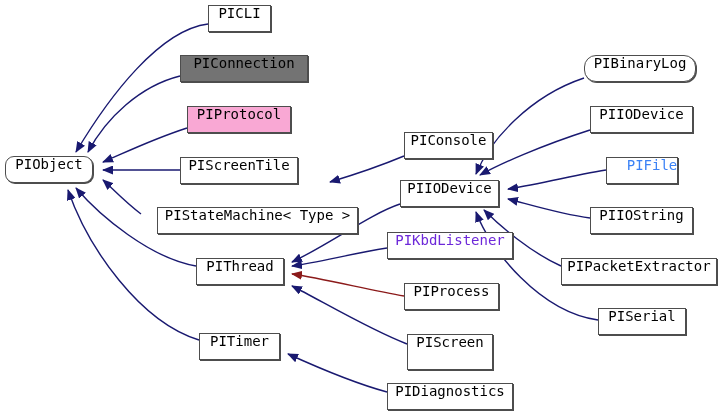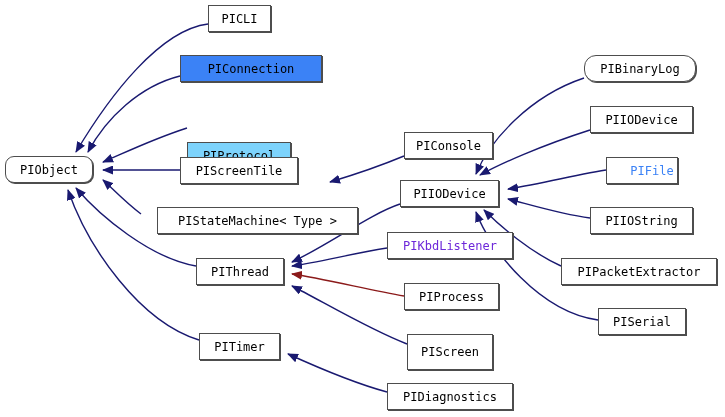--- a/index.html
+++ b/index.html
@@ -24,24 +24,24 @@
     height: 417px;
     pointer-events: none;
   }
   .node {
     position: absolute;
     box-sizing: border-box;
     background: #ffffff;
     border: 1px solid #4d4d4d;
     box-shadow: 1px 1px 0 0 #4d4d4d;
     display: flex;
-    align-items: center;
+    align-items: flex-start;
     justify-content: center;
     color: #000000;
-    font-size: 12px;
+    font-size: 14px;
     line-height: 1;
     white-space: nowrap;
     letter-spacing: 0px;
     z-index: 2;
   }
   .node-label {
     display: block;
     padding: 0 2px;
   }
 </style>
@@ -82,24 +82,24 @@
       </g>
   </svg>
 
   <div id="node-group">
       <div class="node" style="left: 5px; top: 156px; width: 88px; height: 27px; border-color: rgb(77, 77, 77); background: rgb(255, 255, 255); color: rgb(0, 0, 0); border-radius: 9px;">
         <span class="node-label">PIObject</span>
       </div>
       <div class="node" style="left: 208px; top: 5px; width: 63px; height: 27px; border-color: rgb(77, 77, 77); background: rgb(255, 255, 255); color: rgb(0, 0, 0);">
         <span class="node-label">PICLI</span>
       </div>
-      <div class="node" style="left: 180px; top: 55px; width: 142px; height: 27px; border-color: rgb(77, 77, 77); background: #3b82f6; color: rgb(0, 0, 0);">
+      <div class="node" style="left: 180px; top: 55px; width: 128px; height: 27px; border-color: rgb(77, 77, 77); background: #737373; color: rgb(0, 0, 0);">
         <span class="node-label">PIConnection</span>
       </div>
-      <div class="node" style="left: 187px; top: 106px; width: 104px; height: 27px; border-color: rgb(77, 77, 77); background: #7dd3fc; color: rgb(0, 0, 0); margin-top: 36px;">
+      <div class="node" style="left: 187px; top: 106px; width: 104px; height: 27px; border-color: rgb(77, 77, 77); background: #f9a8d4; color: rgb(0, 0, 0);">
         <span class="node-label">PIProtocol</span>
       </div>
       <div class="node" style="left: 180px; top: 157px; width: 118px; height: 27px; border-color: rgb(77, 77, 77); background: rgb(255, 255, 255); color: rgb(0, 0, 0);">
         <span class="node-label">PIScreenTile</span>
       </div>
       <div class="node" style="left: 141px; top: 207px; width: 201px; height: 27px; border-color: rgb(77, 77, 77); background: rgb(255, 255, 255); color: rgb(0, 0, 0); margin-left: 16px;">
         <span class="node-label">PIStateMachine&lt; Type &gt;</span>
       </div>
       <div class="node" style="left: 196px; top: 258px; width: 88px; height: 27px; border-color: rgb(77, 77, 77); background: rgb(255, 255, 255); color: rgb(0, 0, 0);">
         <span class="node-label">PIThread</span>

